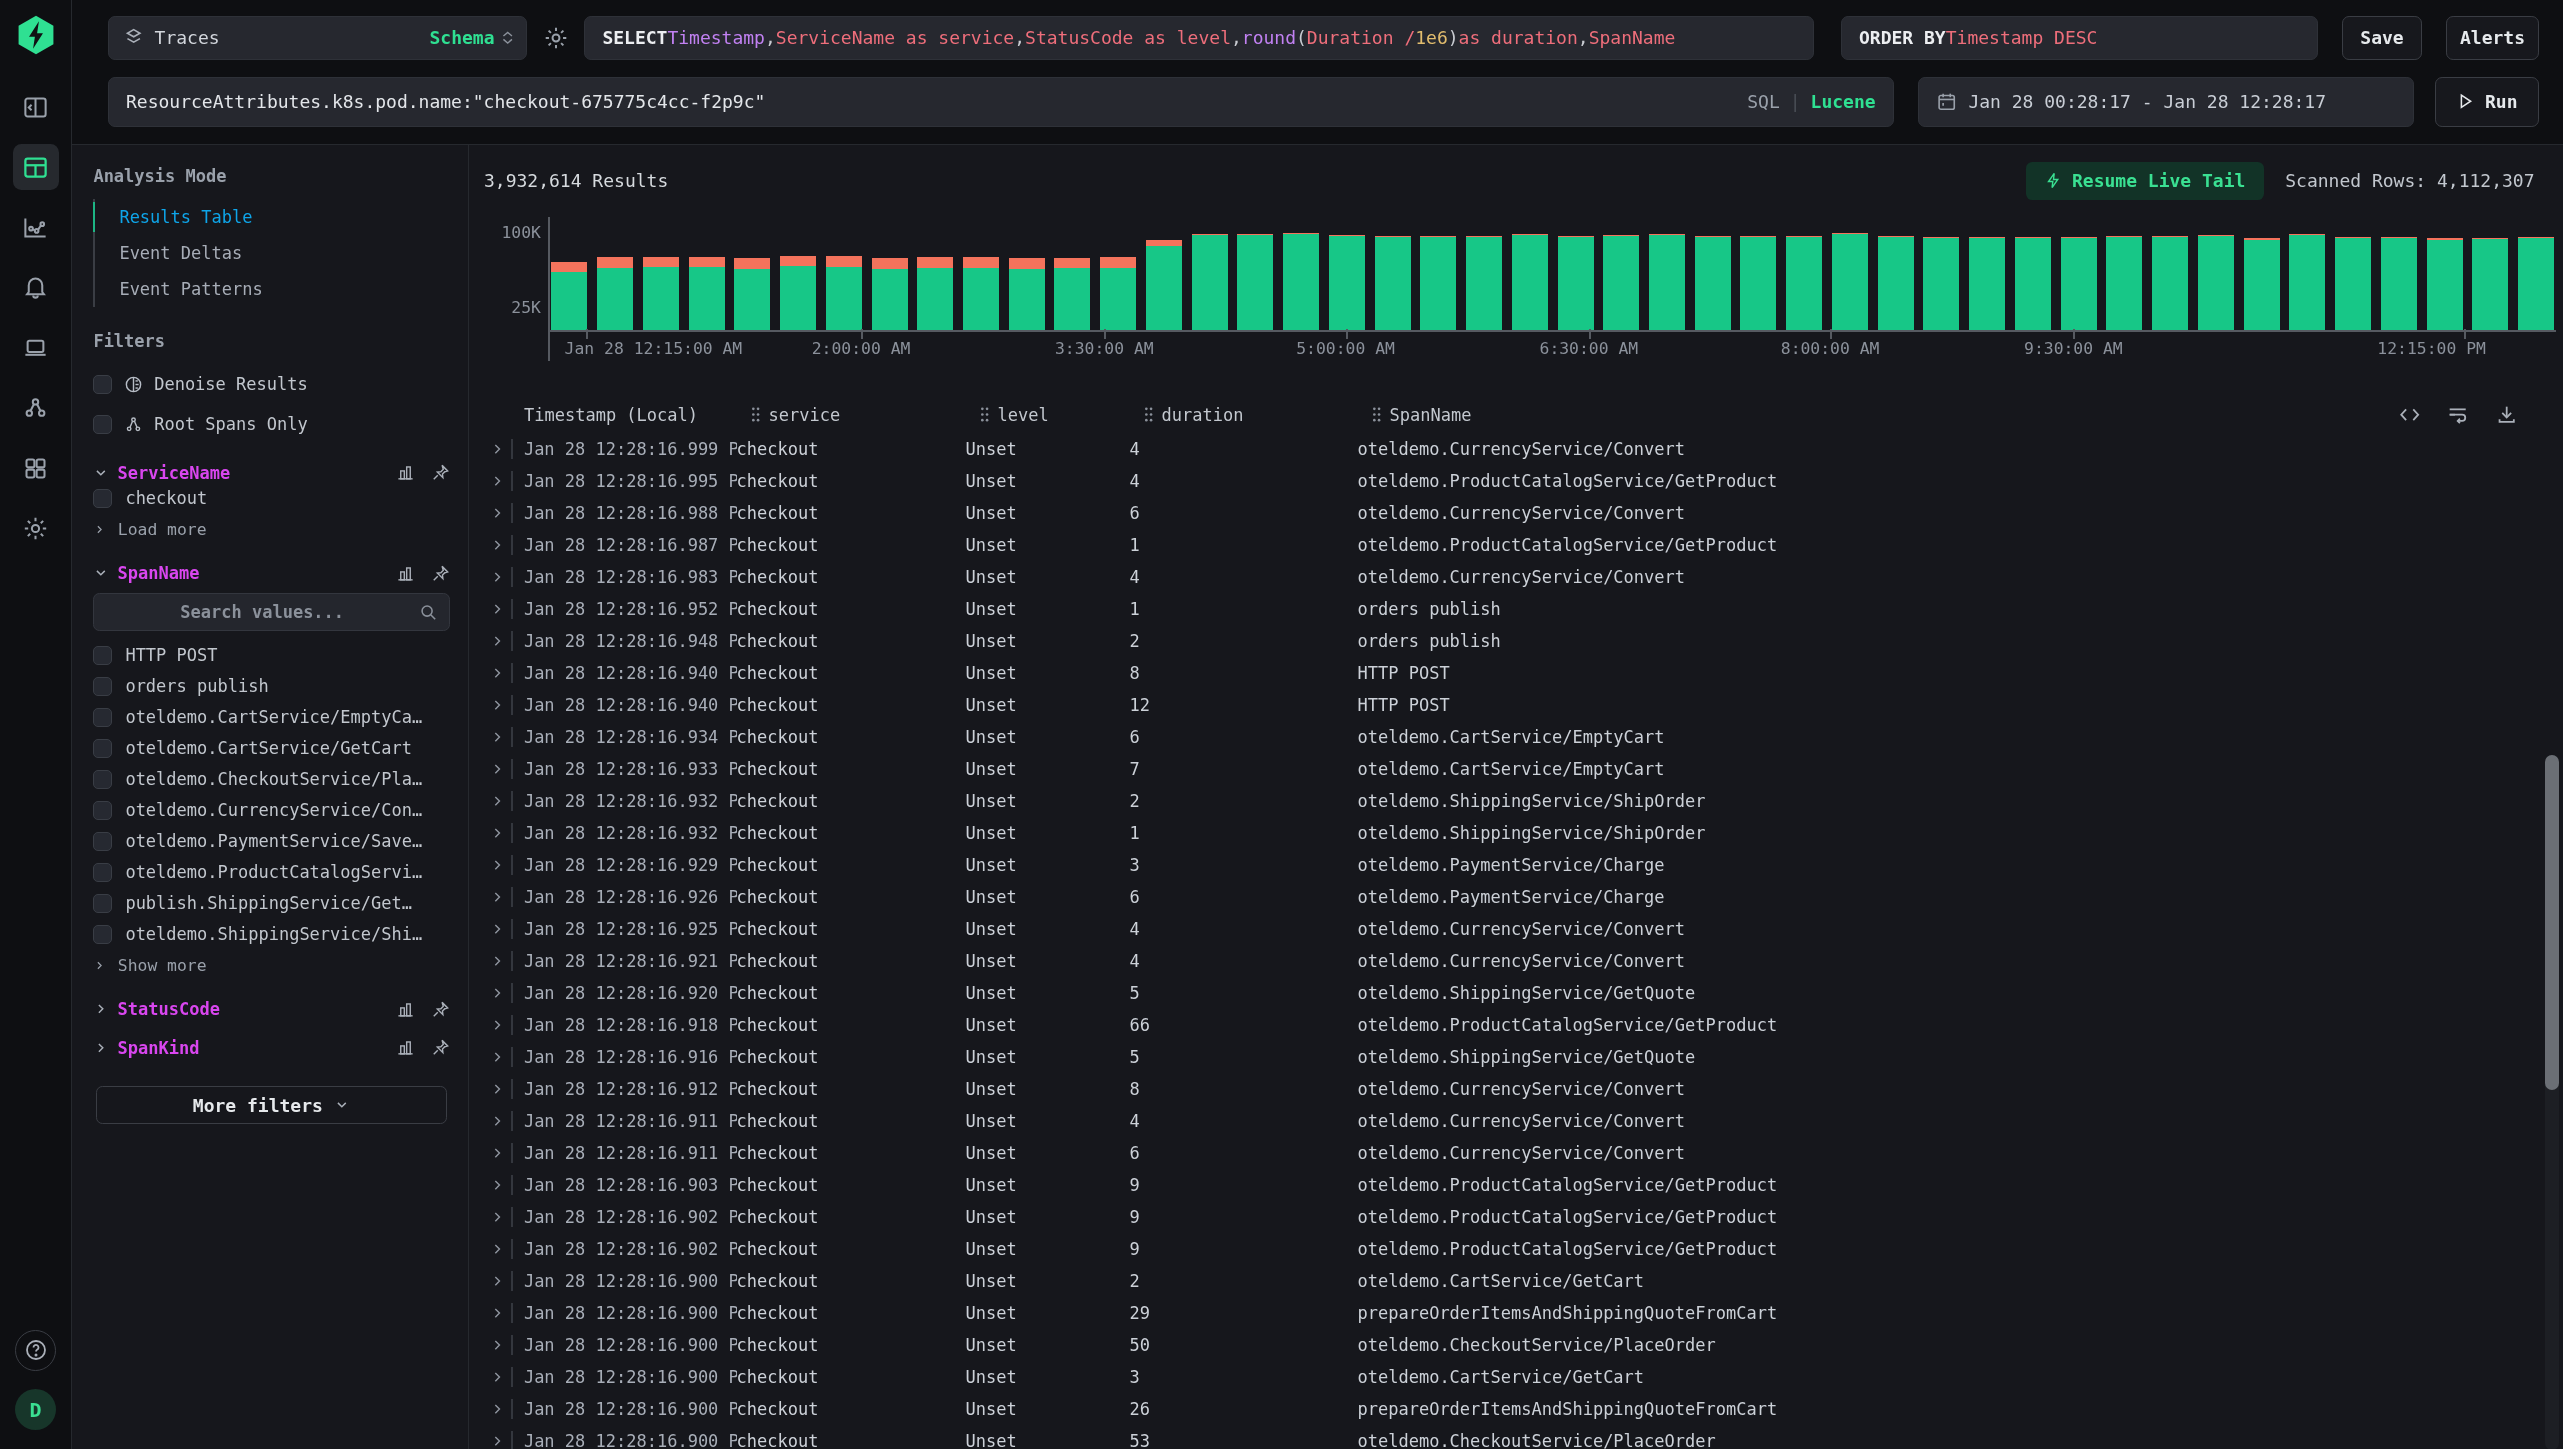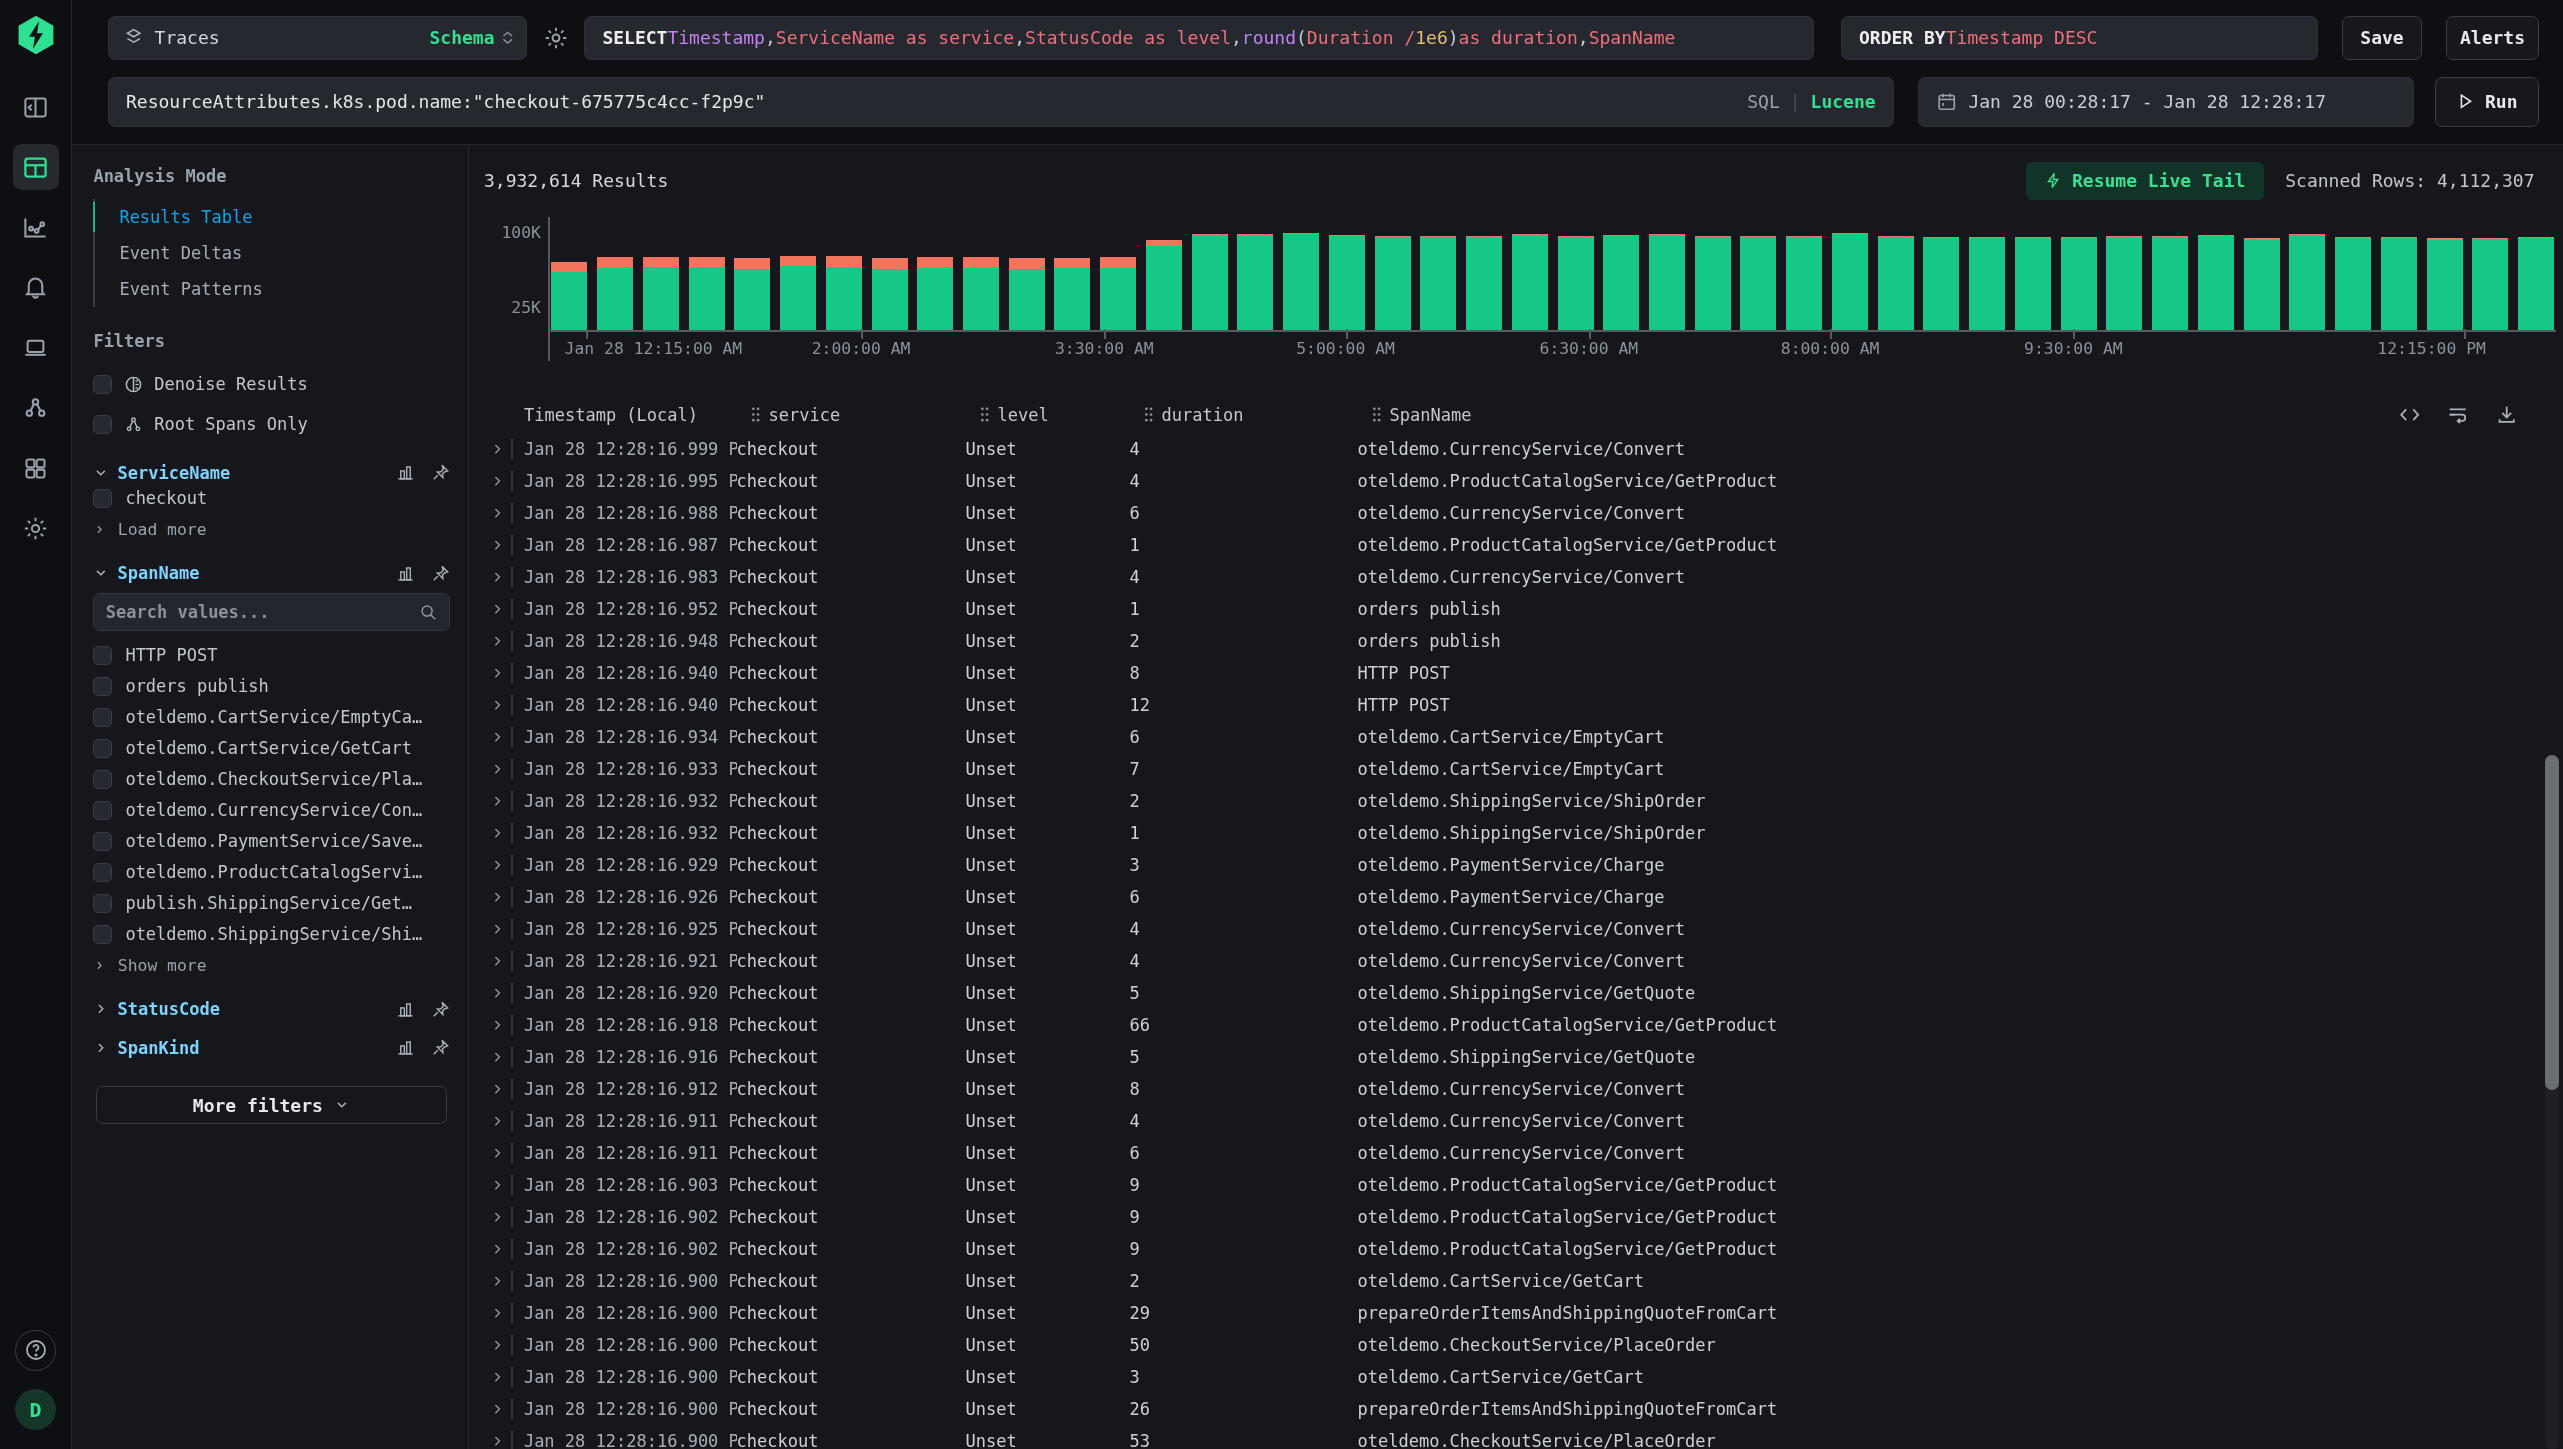--- a/index.html
+++ b/index.html
@@ -111,31 +111,31 @@
   .mode-item.active::before {
     content:""; position:absolute; left:-2.8px; top:2.8px; bottom:2.8px; width:2.8px; background:#1db584;
   }
   .toggle-item { display:flex; align-items:center; gap:11.4px; height:40px; color:#c2c7ce; cursor:pointer; }
   .toggle-item svg { color:#b7bdc6; }
   .checkbox {
     width:19px; height:19px; border-radius:5px; background:#262931;
     border:1.4px solid #393d45; flex-shrink:0; cursor:pointer;
   }
   .facet { margin-top:18.5px; }
-  .facet-head { display:flex; align-items:center; color:#7dd3fc; font-weight:bold; cursor:pointer; }
+  .facet-head { display:flex; align-items:center; color:#d946ef; font-weight:bold; cursor:pointer; }
   .facet-head .chev { color:#aab0b9; margin-right:8.5px; display:flex; }
   .facet-head .name { flex:1; }
   .facet-ico { color:#aab0b9; margin-left:15.7px; cursor:pointer; display:flex; }
   .facet-ico svg { width:19px; height:19px; }
   .value-row { display:flex; align-items:center; gap:13px; height:31px; color:#c2c7ce; cursor:pointer; }
   .value-row .vtxt { white-space:nowrap; overflow:hidden; text-overflow:ellipsis; }
   .loadmore { display:flex; align-items:center; gap:11.4px; height:31px; color:#9aa1ab; cursor:pointer; font-size:16.4px; }
   .search-vals {
     margin:10px 0 8.5px 0; height:38px; background:#24262d; border:1.4px solid #33363e; border-radius:6.4px;
-    display:flex; align-items:center; padding:0 11.4px; color:#8b919b; font-weight:bold; cursor:text;
+    display:flex; align-items:center; padding:0 11.4px; color:#8b919b; font-weight:bold; cursor:text;text-align:center;
   }
   .search-vals .ph { flex:1; }
   .morefilters {
     margin:28.5px 2.8px 0 2.8px; height:38px; width:calc(100% - 5.7px);
     border:1.4px solid #3a3d44; border-radius:6.4px; background:transparent;
     color:#e6e9ec; font-weight:bold; font-size:18px; font-family:inherit;
     display:flex; align-items:center; justify-content:center; gap:11.4px; cursor:pointer;
   }
   .morefilters .dn { color:#aab0b9; display:flex; }
 

